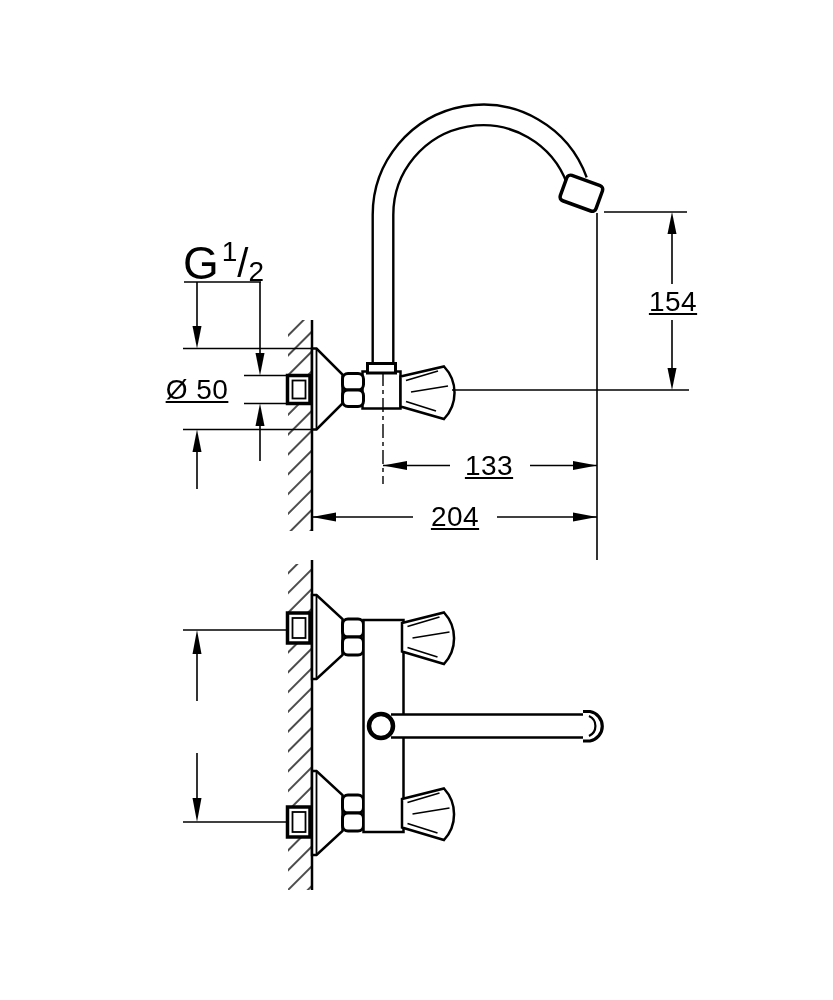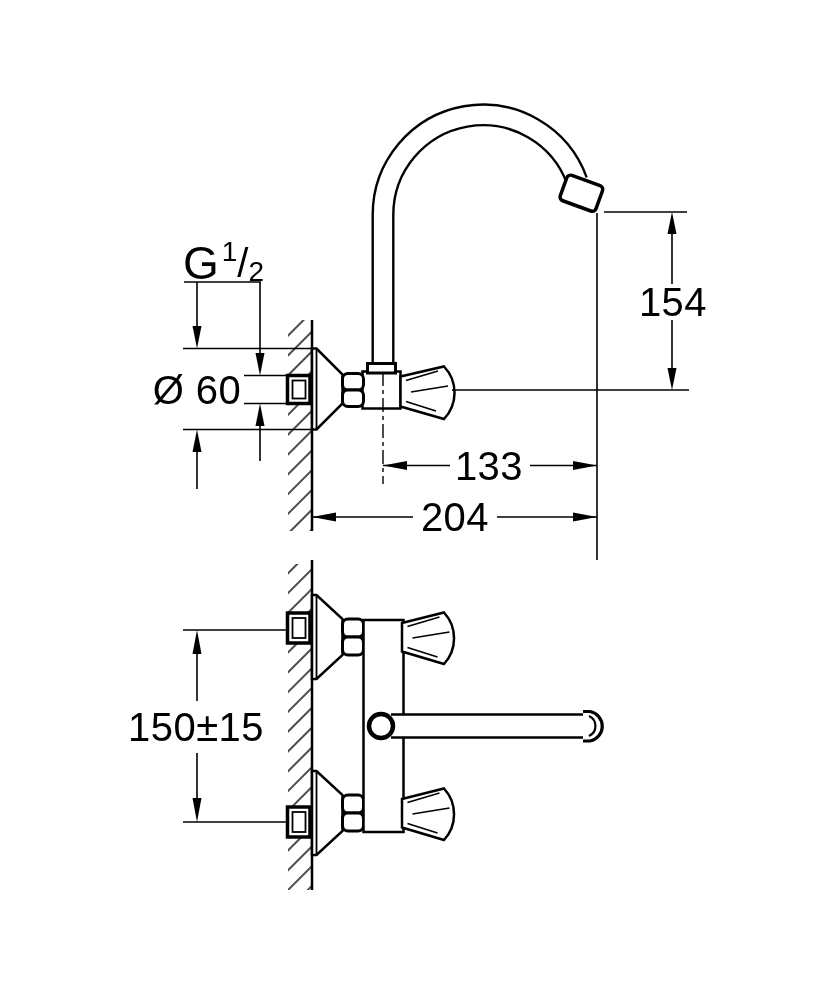--- a/index.html
+++ b/index.html
@@ -9,26 +9,27 @@
     height: 1000px;
     background: #ffffff;
     font-family: "Liberation Sans", sans-serif;
     overflow: hidden;
     border-radius: 17px;
   }
   .stage svg { position: absolute; left: 0; top: 0; }
   .dim-label {
     position: absolute;
     transform: translate(-50%, -50%);
-    font-size: 40px;
+    font-size: 28px;
     line-height: 1;
     color: #000;
     white-space: nowrap;
     letter-spacing: 0.5px;
     user-select: none;
+    text-decoration: underline;
   }
   .thread-label {
     position: absolute;
     left: 183px;
     top: 236px;
     color: #000;
     white-space: nowrap;
     user-select: none;
   }
   .thread-label .g     { font-size: 46px; line-height: 1; }
@@ -196,18 +197,17 @@
     <g stroke="#000" stroke-width="1.6" fill="none">
       <line x1="197" y1="654" x2="197" y2="701"></line>
       <line x1="197" y1="753" x2="197" y2="798"></line>
       <polygon points="197,630 192.5,654 201.5,654" fill="#000" stroke="none"></polygon>
       <polygon points="197,822 192.5,798 201.5,798" fill="#000" stroke="none"></polygon>
     </g>
   </svg>
 
   <div class="thread-label"><span class="g">G</span><span class="num">1</span><span class="slash">/</span><span class="den">2</span></div>
 
-  <div class="dim-label" style="left:197px; top:390px;">Ø 60</div>
+  <div class="dim-label" style="left:197px; top:390px;">Ø 50</div>
   <div class="dim-label" style="left:673px; top:302px;">154</div>
   <div class="dim-label" style="left:489px; top:466px;">133</div>
   <div class="dim-label" style="left:455px; top:517px;">204</div>
-  <div class="dim-label" style="left:196px; top:727px;">150±15</div>
 </div>
 
 </body></html>

